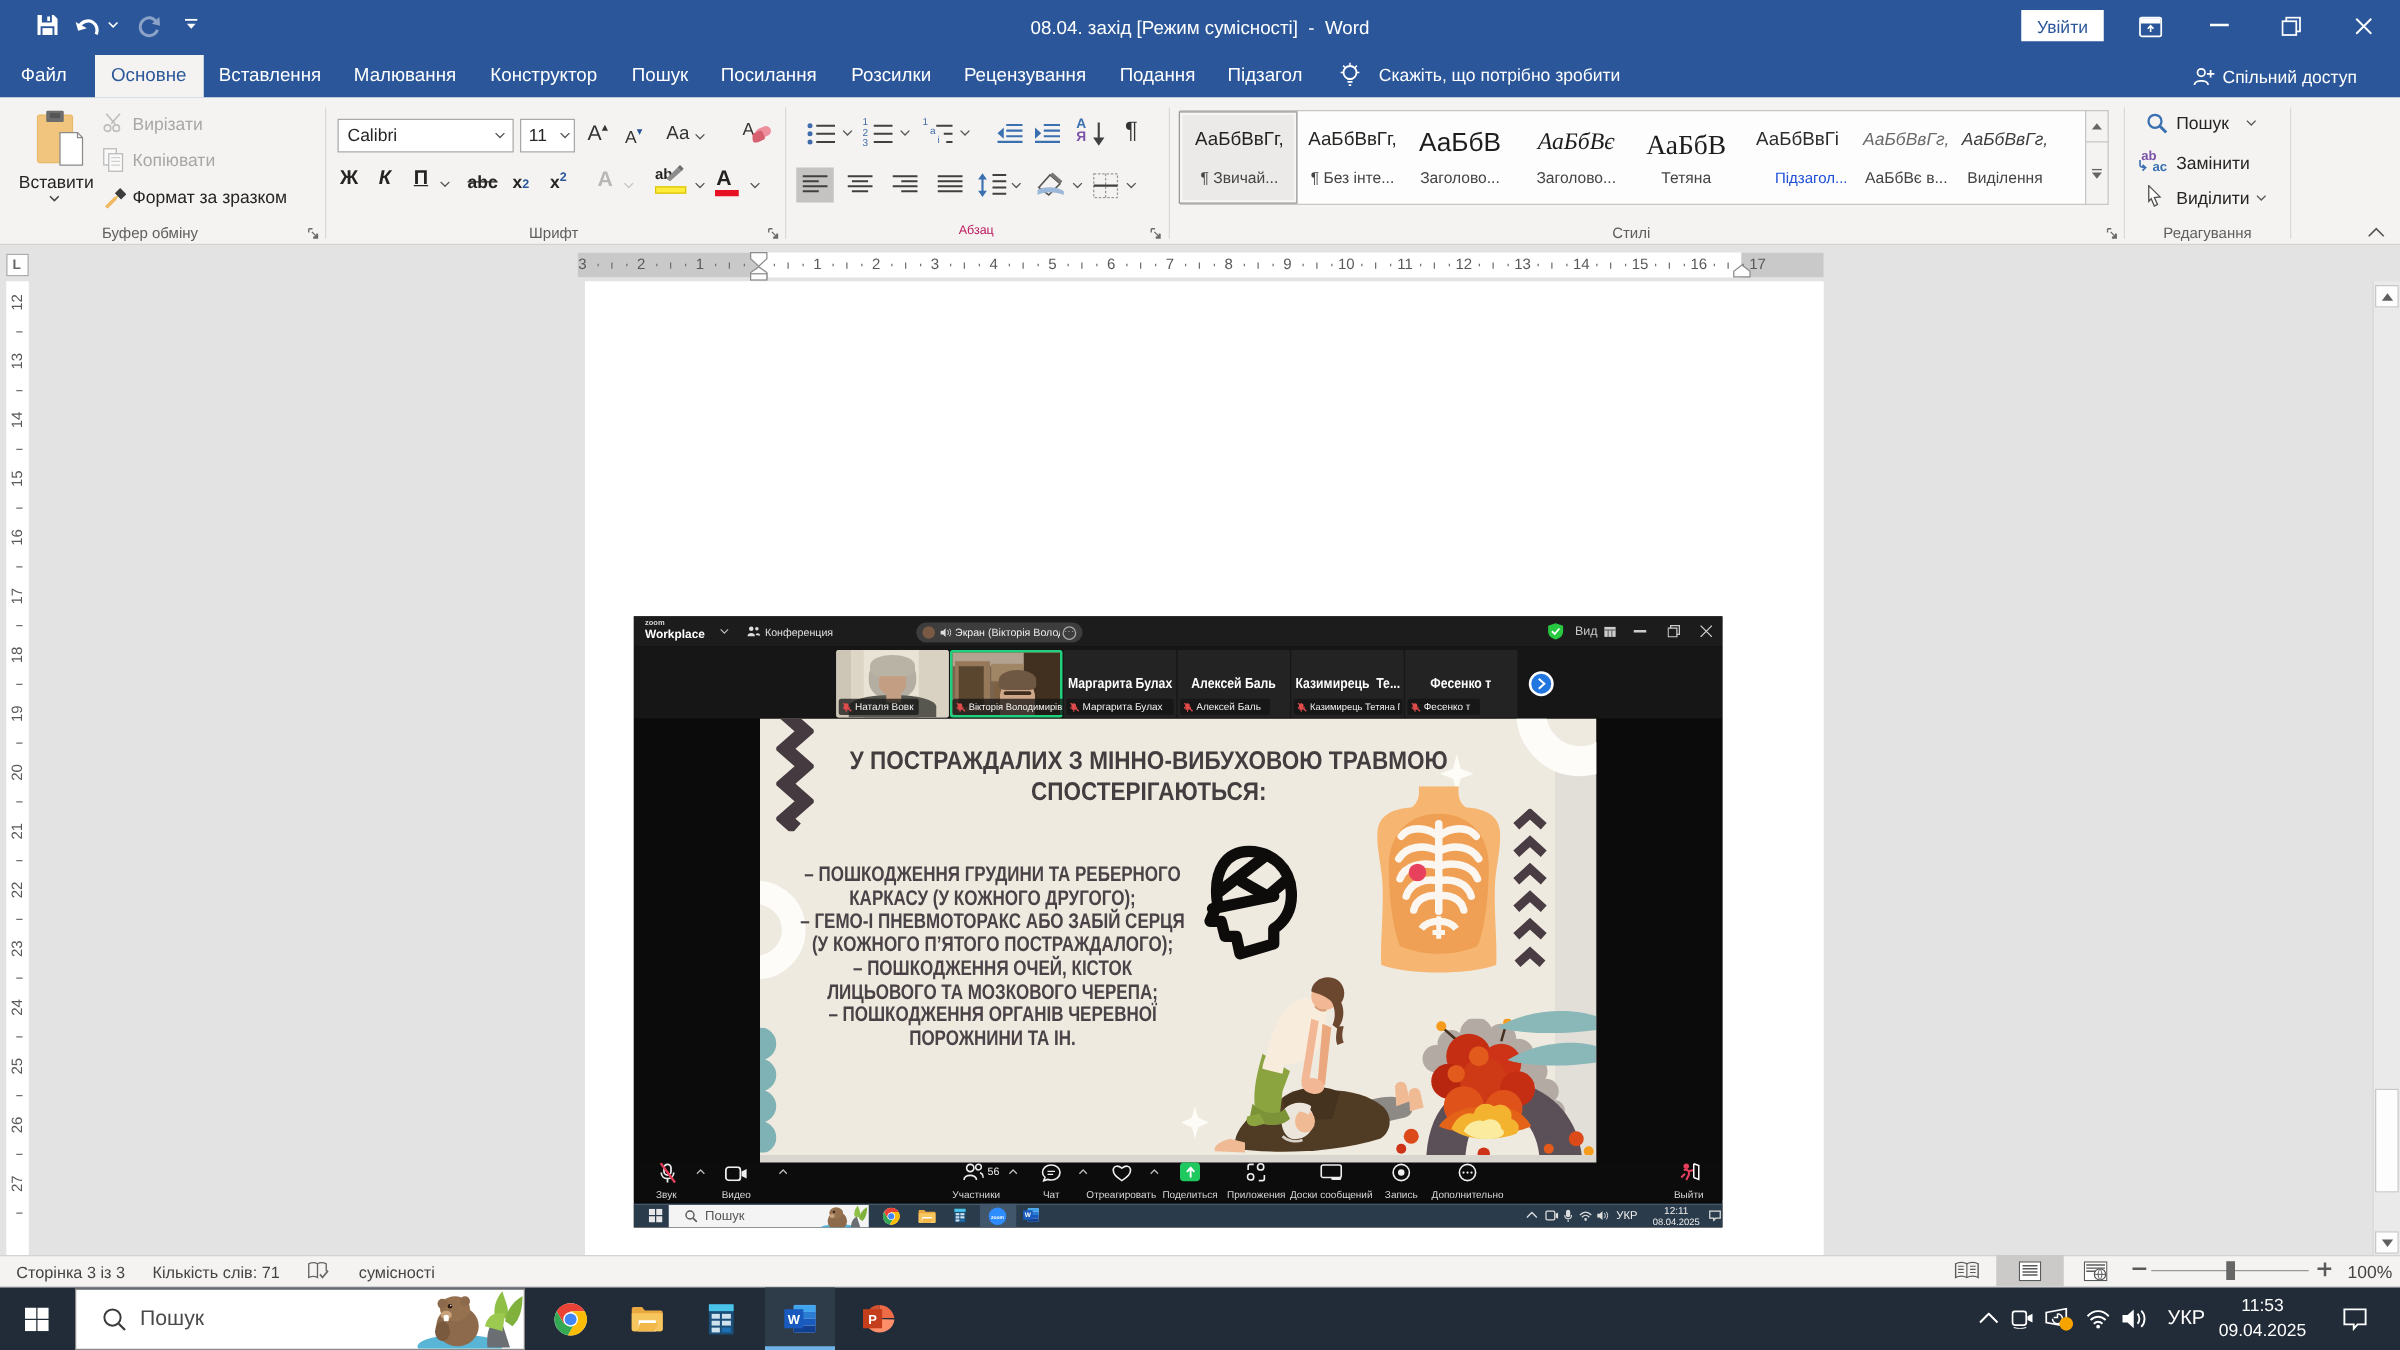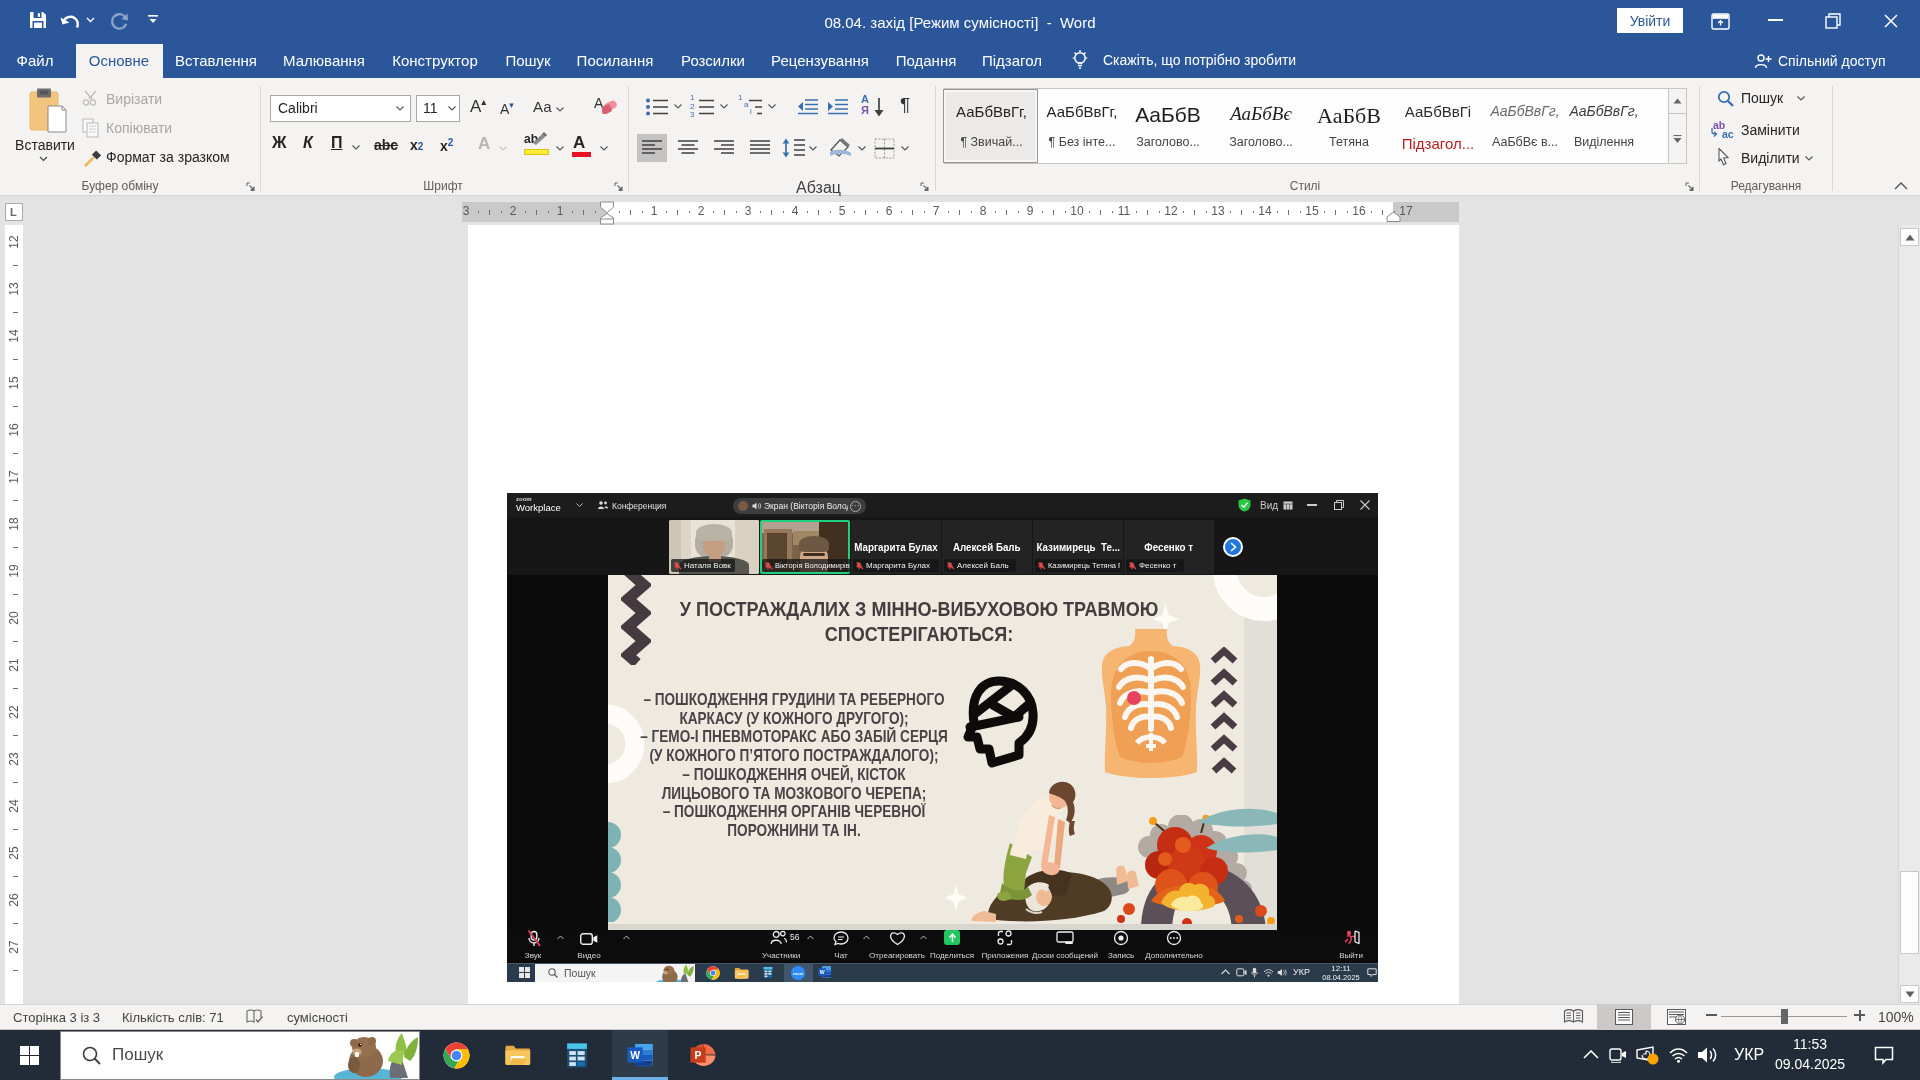--- a/index.html
+++ b/index.html
@@ -253,21 +253,21 @@
     </svg>
 <svg class="a" style="left:874px;top:138px" width="21" height="21" viewBox="0 0 21 21">
  <rect x="1" y="1" width="19" height="19" fill="none" stroke="#9a9895" stroke-dasharray="2 1.4"></rect>
  <path d="M1 10.5 H20 M10.5 1 V20" stroke="#9a9895" stroke-dasharray="2 1.4"></path>
  <path d="M1 10.5 H20" stroke="#404040" stroke-width="1.8"></path>
 </svg>
 <svg class="a" style="left:901px;top:146px" width="8" height="5" viewBox="0 0 8 5">
       <path d="M0.5 0.5 L4 4 L7.5 0.5" stroke="#555" stroke-width="1.1" fill="none"></path>
     </svg>
 
-<div class="a" style="left:721px;top:179px;width:120px;text-align:right;font-size:16px;color:#404040">Абзац</div>
+<div class="a" style="left:721px;top:179px;width:120px;text-align:center;font-size:10px;color:#be185d">Абзац</div>
 <svg class="a" style="left:920px;top:182px" width="10" height="10" viewBox="0 0 10 10">
  <path d="M1 1 H4 M1 1 V4 M8 5 V8.5 H4.5 M3.5 3.5 L7.5 7.5 M7.5 7.5 V4.7 M7.5 7.5 H4.7" stroke="#6a6a6a" stroke-width="1.1" fill="none"></path>
 </svg>
 <div class="a" style="left:944px;top:88px;width:742px;height:76px;background:#fdfdfd;border:1px solid #c8c6c4"></div>
     <div class="a" style="left:943px;top:89px;width:95px;height:74px;background:#eceae8;border:1px solid #9a9896;box-shadow:inset 0 0 0 2px #f6f5f4"></div>
 <div class="a" style="left:947px;top:89px;width:89px;height:74px;overflow:hidden">
  <div style="position:absolute;left:0;top:14px;width:89px;text-align:center;white-space:nowrap;font-size:15px;color:#252423">АаБбВвГг,</div>
  <div style="position:absolute;left:0;top:46px;width:89px;text-align:center;white-space:nowrap;font-size:12.5px;color:#444">¶ Звичай...</div>
 </div>
 <div class="a" style="left:1046px;top:89px;width:72px;height:74px;overflow:hidden">
@@ -281,21 +281,21 @@
 <div class="a" style="left:1222px;top:89px;width:78px;height:74px;overflow:hidden">
  <div style="position:absolute;left:0;top:14px;width:78px;text-align:center;white-space:nowrap;font-size:19px;font-family:Liberation Serif,serif;color:#1d1d1d"><i>АаБбВє</i></div>
  <div style="position:absolute;left:0;top:46px;width:78px;text-align:center;white-space:nowrap;font-size:12.5px;color:#444">Заголово...</div>
 </div>
 <div class="a" style="left:1310px;top:89px;width:78px;height:74px;overflow:hidden">
  <div style="position:absolute;left:0;top:14px;width:78px;text-align:center;white-space:nowrap;font-size:22px;font-family:Liberation Serif,serif;color:#1d1d1d">АаБбВ</div>
  <div style="position:absolute;left:0;top:46px;width:78px;text-align:center;white-space:nowrap;font-size:12.5px;color:#444">Тетяна</div>
 </div>
 <div class="a" style="left:1398px;top:89px;width:80px;height:74px;overflow:hidden">
  <div style="position:absolute;left:0;top:14px;width:80px;text-align:center;white-space:nowrap;font-size:15px;color:#2d2d2d">АаБбВвГі</div>
- <div style="position:absolute;left:0;top:46px;width:80px;text-align:center;white-space:nowrap;font-size:15px;color:#b91c1c">Підзагол...</div>
+ <div style="position:absolute;left:0;top:46px;width:80px;text-align:right;white-space:nowrap;font-size:12px;color:#1d4ed8">Підзагол...</div>
 </div>
 <div class="a" style="left:1486px;top:89px;width:78px;height:74px;overflow:hidden">
  <div style="position:absolute;left:0;top:14px;width:78px;text-align:center;white-space:nowrap;font-size:14px;color:#6a6a6a"><i>АаБбВвГг,</i></div>
  <div style="position:absolute;left:0;top:46px;width:78px;text-align:center;white-space:nowrap;font-size:12.5px;color:#444">АаБбВє в...</div>
 </div>
 <div class="a" style="left:1564px;top:89px;width:80px;height:74px;overflow:hidden">
  <div style="position:absolute;left:0;top:14px;width:80px;text-align:center;white-space:nowrap;font-size:14px;color:#3d3d3d"><i>АаБбВвГг,</i></div>
  <div style="position:absolute;left:0;top:46px;width:80px;text-align:center;white-space:nowrap;font-size:12.5px;color:#444">Виділення</div>
 </div>
     <div class="a" style="left:1668px;top:88px;width:19px;height:76px;background:#f4f3f2;border:1px solid #c8c6c4"></div>
@@ -509,21 +509,21 @@
     </svg>
 <div class="a" style="left:1900px;top:871px;width:19px;height:83px;background:#fdfdfd;border:1px solid #c8c8c8"></div>
 <div class="a" style="left:1900px;top:985px;width:19px;height:18px;background:#fdfdfd;border:1px solid #c8c8c8"></div>
 <svg class="a" style="left:1905px;top:991px" width="10" height="7" viewBox="0 0 10 7">
       <path d="M0.5 0.5 L9.5 0.5 L5 6.5 Z" fill="#5f5f5f"></path>
     </svg>
 
 <div class="a" style="left:507px;top:493px;width:871px;height:489px;background:#0b0b0b;overflow:hidden">
 <div class="a" style="left:0;top:0;width:871px;height:24px;background:#1c1c1c"></div>
 <div class="a" style="left:9px;top:3px;font-size:6px;color:#d8d8d8;font-weight:bold">zoom</div>
-<div class="a" style="left:9px;top:9px;font-size:9.5px;color:#fff;font-weight:normal">Workplace</div>
+<div class="a" style="left:9px;top:9px;font-size:9.5px;color:#fff;font-weight:bold">Workplace</div>
 <svg class="a" style="left:69px;top:10px" width="7" height="5" viewBox="0 0 7 5">
         <path d="M0.5 0.5 L3.5 3.5 L6.5 0.5" stroke="#bbb" stroke-width="1" fill="none"></path>
       </svg>
 <svg class="a" style="left:90px;top:7px" width="12" height="10" viewBox="0 0 12 10">
  <circle cx="4" cy="3" r="1.8" fill="#ddd"></circle>
         <circle cx="8.5" cy="3" r="1.4" fill="#ddd"></circle>
  <path d="M1 9 C1 5.5 7 5.5 7 9 Z M7.5 8 C8 6 11 6 11 8.5 Z" fill="#ddd"></path>
 </svg>
 <div class="a" style="left:105px;top:8px;font-size:8.5px;color:#e0e0e0">Конференция</div>
 <div class="a" style="left:226px;top:5px;width:133px;height:16px;background:#3d3d3d;border-radius:8px"></div>

